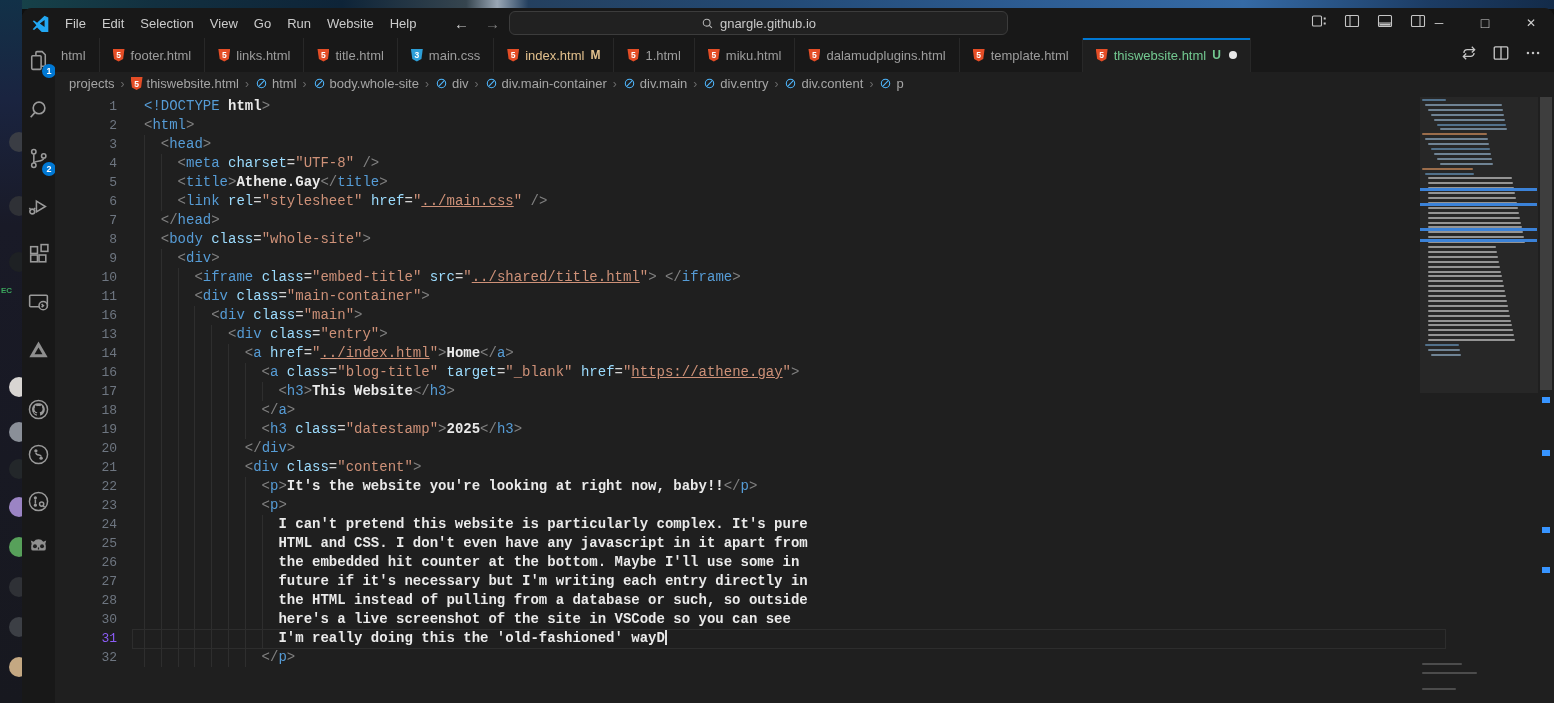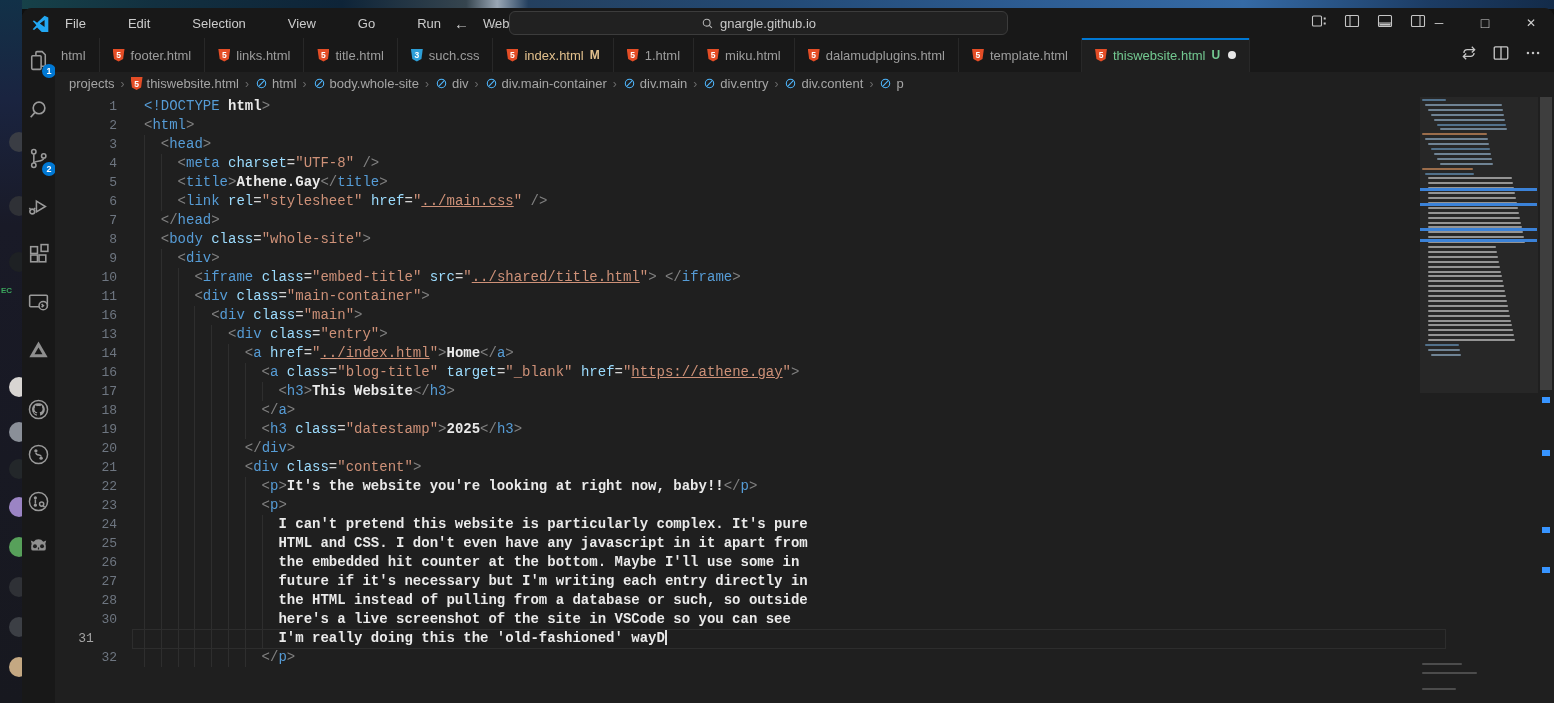--- a/index.html
+++ b/index.html
@@ -51,21 +51,21 @@
   
   #breadcrumb{position:absolute;left:33px;top:64px;right:0;height:23px;background:#1f1f1f;display:flex;align-items:center;padding-left:14px;gap:5px;font-size:13px;color:#a5a5a5;}
   .bc-sep{color:#6a6a6a;font-size:12px;margin:0 1px;}
   .bc-item{display:flex;align-items:center;gap:4px;}
 
   
   #editor{position:absolute;left:33px;top:87px;right:0;bottom:0;background:#1f1f1f;}
   #code-lines{position:absolute;left:0;top:2px;width:1362px;}
   .code-line{position:relative;height:19px;line-height:19px;font-family:"Liberation Mono","DejaVu Sans Mono",monospace;font-size:14px;white-space:pre;padding-left:89px;color:#d4d4d4;}
   .code-line .ln{position:absolute;left:0;top:0;width:62px;text-align:right;color:#6e7681;font-size:13px;}
-  .code-line.current .ln{color:#a3a3a3;text-align:center;}
+  .code-line.current .ln{color:#8b5cf6;}
   .code-line.current::after{content:"";position:absolute;left:77px;width:1312px;top:0;height:18px;border:1px solid #2d2d2d;pointer-events:none;}
   .ind{display:inline-block;height:19px;vertical-align:top;
     background:repeating-linear-gradient(to right,#2e2e2e 0,#2e2e2e 1px,transparent 1px,transparent 2ch);}
   .tok-p{color:#808080;} .tok-t{color:#569cd6;} .tok-a{color:#9cdcfe;} .tok-o{color:#d4d4d4;}
   .tok-s{color:#ce9178;} .tok-l{color:#ce9178;text-decoration:underline;} .tok-x{color:#eaeaea;font-weight:bold;}
   #cursor{display:inline-block;width:2px;height:16px;background:#e0e0e0;vertical-align:-3px;}
 
   
   #minimap{position:absolute;left:1365px;top:0;width:118px;height:608px;overflow:hidden;}
   .mm-row{position:absolute;height:2px;border-radius:1px;}
@@ -96,21 +96,21 @@
     </div>
 
   <div id="vswin">
 
     <div id="titlebar">
       <span id="vs-logo">
         <svg width="17" height="17" viewBox="0 0 100 100">
             <path fill="#22a7f2" d="M74 4 30 46 12 32 4 36l22 24L4 84l8 4 18-14 44 42 22-10V14L74 4zM74 30v40L46 50 74 30z"></path>
           </svg>
       </span>
-      <span id="menus" style="display: flex; gap: 26px;">
+      <span id="menus" style="display: flex;">
           <span class="menu-item">File</span>
           <span class="menu-item">Edit</span>
           <span class="menu-item">Selection</span>
           <span class="menu-item">View</span>
           <span class="menu-item">Go</span>
           <span class="menu-item">Run</span>
           <span class="menu-item">Website</span>
           <span class="menu-item">Help</span>
         </span>
       <span id="nav-arrows">
@@ -226,21 +226,21 @@
         <div class="tab">
           <span class="ficon html">5</span>
           <span>links.html</span>
         </div>
         <div class="tab">
           <span class="ficon html">5</span>
           <span>title.html</span>
         </div>
         <div class="tab">
           <span class="ficon css">3</span>
-          <span>such.css</span>
+          <span>main.css</span>
         </div>
         <div class="tab">
           <span class="ficon html">5</span>
           <span style="color: rgb(226, 192, 141);">index.html</span>
           <span class="git-badge" style="color: rgb(226, 192, 141);">M</span>
         </div>
         <div class="tab">
           <span class="ficon html">5</span>
           <span>1.html</span>
         </div>

